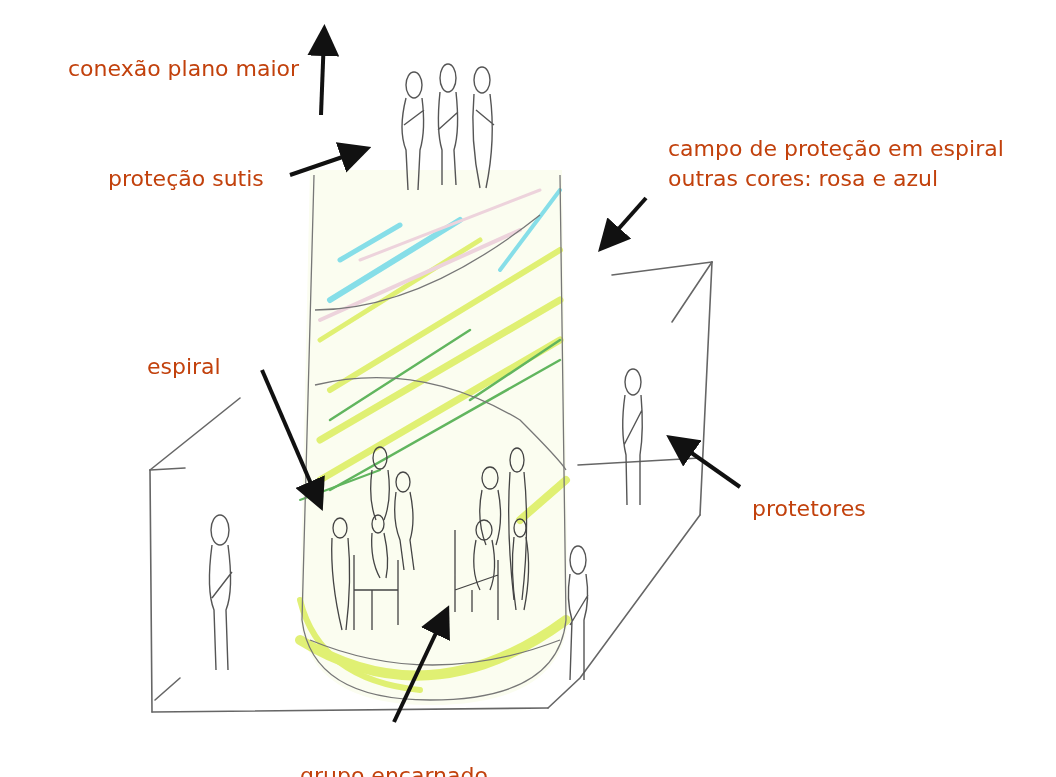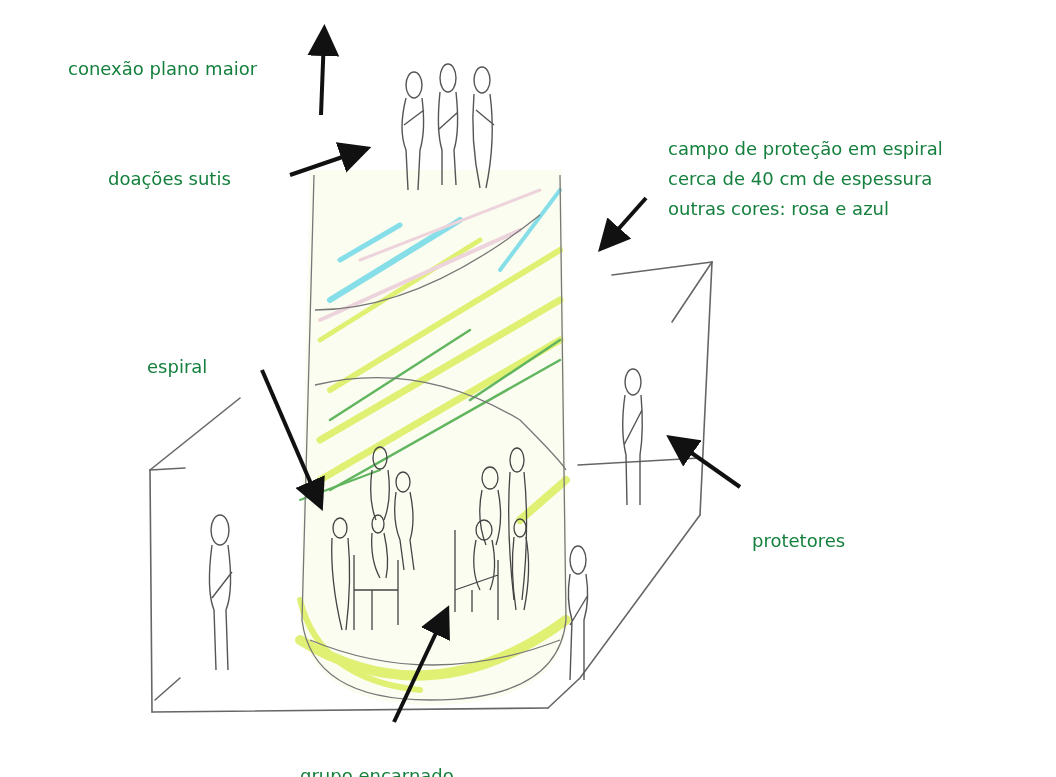--- a/index.html
+++ b/index.html
@@ -1,18 +1,18 @@
 <!DOCTYPE html>
 <html><head>
 <meta charset="utf-8">
 <style>
   html, body { margin: 0; padding: 0; background: #ffffff; }
   body { width: 1056px; height: 777px; position: relative; overflow: hidden;
          font-family: "DejaVu Sans", "Liberation Sans", sans-serif; color: #111; }
-  .label { position: absolute; font-size: 18px; line-height: 26px; white-space: nowrap; color: #15803d; }
+  .label { position: absolute; font-size: 22px; line-height: 26px; white-space: nowrap; color: #c2410c; }
   .multi div { white-space: nowrap; }
   svg.sketch { position: absolute; left: 0; top: 0; }
 </style>
 </head>
 <body>
 
 <svg class="sketch" width="1056" height="777" viewBox="0 0 1056 777">
   <defs>
     <marker id="ah" markerWidth="8" markerHeight="8" refX="5" refY="4" orient="auto" markerUnits="strokeWidth">
       <path d="M0,0 L8,4 L0,8 z" fill="#111"></path>
@@ -105,26 +105,25 @@
     <path d="M646,198 L606,243"></path>
     <path d="M262,370 L318,500"></path>
     <path d="M740,487 L676,442"></path>
     <path d="M394,722 L444,616"></path>
   </g>
 </svg>
 
 <div class="label" style="left:68px; top:56px;">conexão plano maior</div>
 
 <div class="label multi" style="left:108px; top:166px;">
-  <div>doações sutis</div>
+  <div>proteção sutis</div>
 </div>
 
 <div class="label multi" style="left:668px; top:134px; line-height:30px;">
   <div>campo de proteção em espiral</div>
-  <div>cerca de 40 cm de espessura</div>
   <div>outras cores: rosa e azul</div>
 </div>
 
 <div class="label" style="left:147px; top:354px;">espiral</div>
 
-<div class="label" style="left:752px; top:496px;margin-top:32px;">protetores</div>
+<div class="label" style="left:752px; top:496px;">protetores</div>
 
 <div class="label" style="left:300px; top:763px;">grupo encarnado</div>
 
 </body></html>

